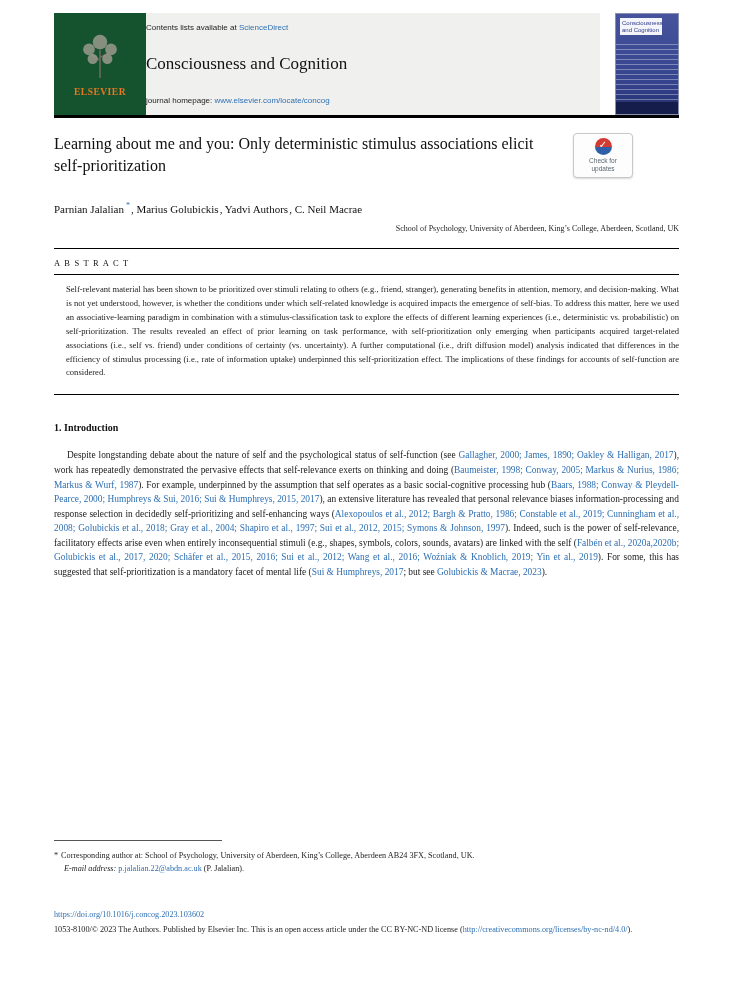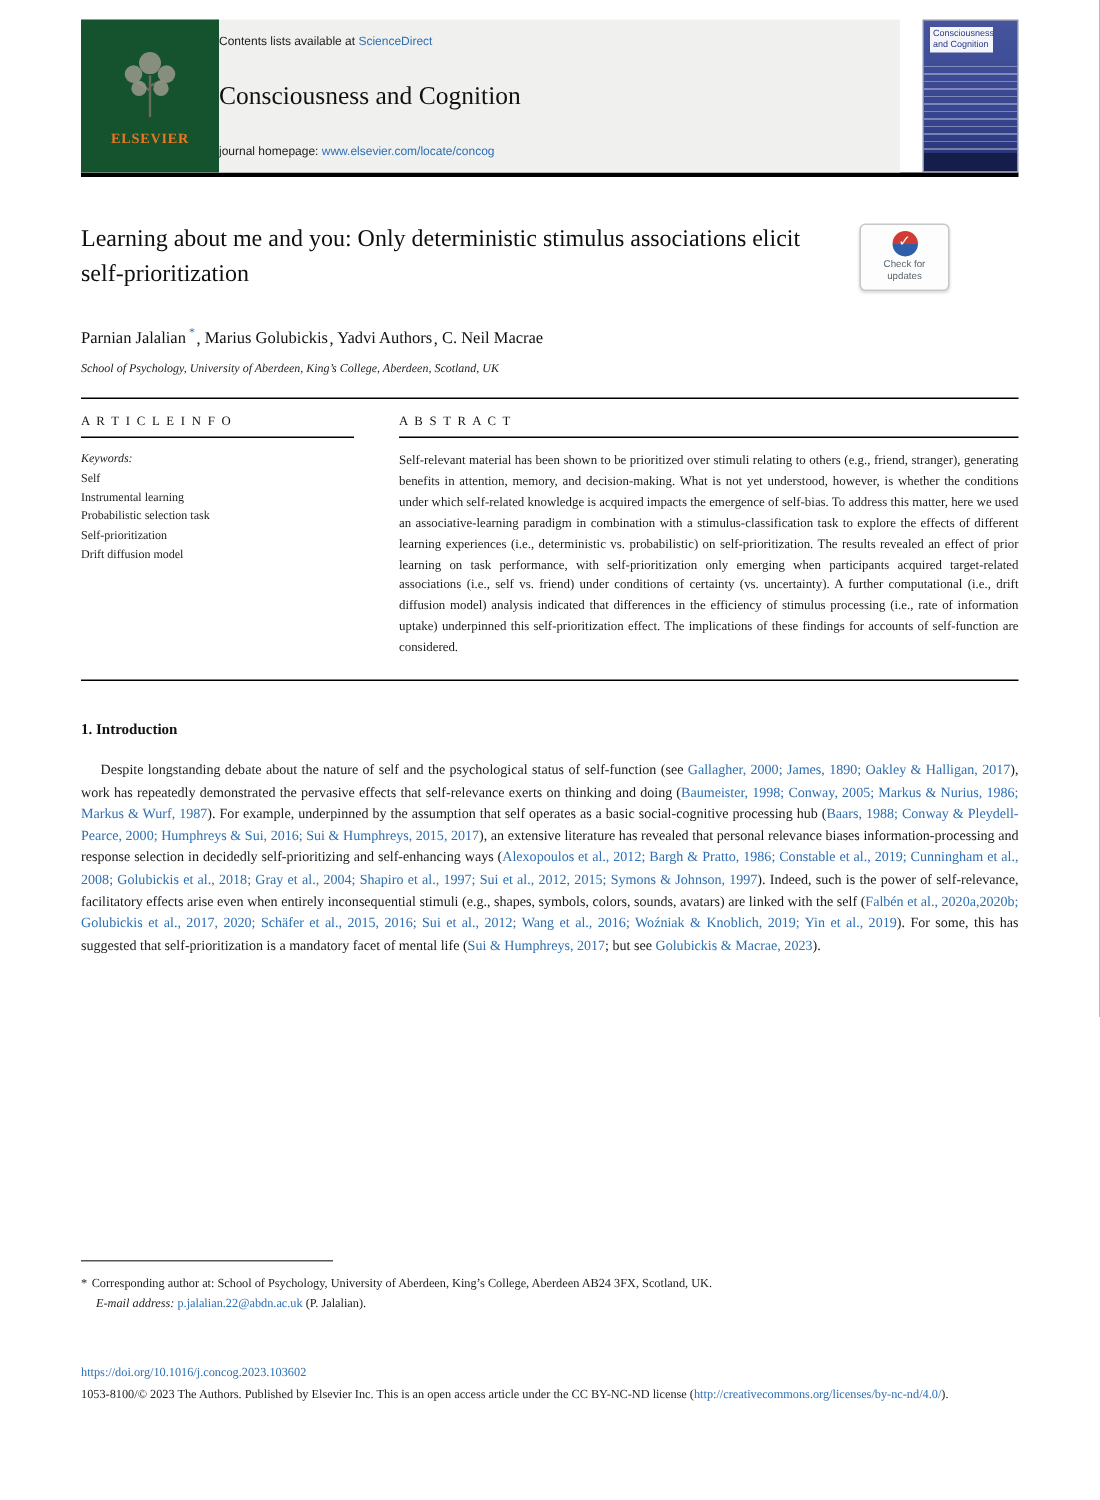--- a/index.html
+++ b/index.html
@@ -29,44 +29,44 @@
   .journal-title { font-size:17px; color:#111; }
   .cover { width:64px; height:102px; border:1px solid #8a8fae; position:relative; background:linear-gradient(180deg,#46549e 0%, #35428c 70%, #232e6b 100%); overflow:hidden; }
   .cover-stripes { position:absolute; left:0; right:0; top:30px; bottom:14px;
      background:repeating-linear-gradient(180deg, rgba(255,255,255,.35) 0 1px, transparent 1px 5px); }
   .cover-label { position:absolute; top:4px; left:4px; width:42px; background:#f4f5fa; color:#2c3a86;
      font-family:"Liberation Sans", sans-serif; font-size:6px; line-height:1.1; padding:2px; }
   .cover-footer { position:absolute; bottom:0; left:0; right:0; height:12px; background:#151d4a; }
   .thick-rule { height:3px; background:#000; margin-top:0; }
 
   
-  .title-row { display:flex; margin-top:31px; align-items:center; }
+  .title-row { display:flex; margin-top:15px; align-items:flex-start; }
   .article-title { font-size:16px; font-weight:normal; line-height:1.4; max-width:505px; flex:1; color:#101010; }
   .check-badge { width:60px; border:1px solid #c8c8c8; border-radius:4px; background:#fdfdfd;
      box-shadow:0 1px 2px rgba(0,0,0,.15); padding:4px 3px; display:flex; flex-direction:column; align-items:center; gap:2px; margin-left:14px; }
   .badge-logo { width:17px; height:17px; border-radius:50%; background:linear-gradient(180deg,#d23b33 50%, #2f5fa8 50%); position:relative; }
   .badge-logo::after { content:"✓"; position:absolute; left:0; right:0; top:1px; text-align:center; color:#fff; font-size:10px; font-family:"Liberation Sans", sans-serif; }
   .badge-text { font-family:"Liberation Sans", sans-serif; font-size:6.5px; color:#5b6770; text-align:center; line-height:1.25; }
   .badge-text span { display:block; }
 
   
   .authors { margin-top:23px; font-size:11px; color:#111; }
   .authors .marker { color:#2e6fb2; font-size:8px; margin-left:2px; }
   .authors .sep { margin-left:1px; }
-  .affiliation { margin-top:9px; font-style:italic; font-size:8px; color:#222; }
+  .affiliation { margin-top:9px; font-size:8px; color:#222;text-align:right; }
 
   
   .section-top-rule { height:1px; background:#000; margin-top:15px; }
   .info-abstract { display:flex; gap:30px; padding:9px 0 14px; }
   .col-left { width:182px; flex:none; }
   .col-right { flex:1; }
   .col-heading { font-size:8.5px; letter-spacing:1.2px; color:#111; border-bottom:1px solid #000; padding-bottom:6px; margin-bottom:8px; }
   .kw-label { font-style:italic; }
   .keywords { font-size:8px; line-height:1.6; color:#222; }
-  .abstract-text { font-size:8.6px; line-height:1.62; text-align:justify; color:#1c1c1c; }
+  .abstract-text { font-size:8.6px; line-height:1.62; text-align:justify; color:#1c1c1c;margin-left:12px; }
   .section-bottom-rule { height:1px; background:#000; }
 
   
   .section-heading { margin-top:27px; font-size:10px; font-weight:bold; color:#111; }
   .body-para { margin-top:15px; font-size:9.4px; line-height:1.55; text-align:justify; text-indent:13px; color:#1a1a1a; }
 
   
   .footnote-block { position:absolute; left:54px; right:58px; bottom:125px; }
   .footnote-rule { width:168px; height:1px; background:#555; margin-bottom:8px; }
   .footnote-line { font-size:8.2px; line-height:1.6; color:#1c1c1c; padding-left:10px; }
@@ -139,31 +139,20 @@
       </div>
     </div>
 
     <div class="authors">
       <span>Parnian Jalalian</span><sup class="marker">*</sup><span class="sep">, </span><span>Marius Golubickis</span><span class="sep">, </span><span>Yadvi Authors</span><span class="sep">, </span><span>C. Neil Macrae</span>
     </div>
     <div class="affiliation">School of Psychology, University of Aberdeen, King’s College, Aberdeen, Scotland, UK</div>
 
     <div class="section-top-rule"></div>
     <div class="info-abstract">
-      <div class="col-left">
-        <div class="col-heading">A R T I C L E  I N F O</div>
-        <div class="keywords">
-          <div class="kw-label">Keywords:</div>
-          <div>Self</div>
-          <div>Instrumental learning</div>
-          <div>Probabilistic selection task</div>
-          <div>Self-prioritization</div>
-          <div>Drift diffusion model</div>
-        </div>
-      </div>
       <div class="col-right">
         <div class="col-heading">A B S T R A C T</div>
         <div class="abstract-text">Self-relevant material has been shown to be prioritized over stimuli relating to others (e.g., friend, stranger), generating benefits in attention, memory, and decision-making. What is not yet understood, however, is whether the conditions under which self-related knowledge is acquired impacts the emergence of self-bias. To address this matter, here we used an associative-learning paradigm in combination with a stimulus-classification task to explore the effects of different learning experiences (i.e., deterministic vs. probabilistic) on self-prioritization. The results revealed an effect of prior learning on task performance, with self-prioritization only emerging when participants acquired target-related associations (i.e., self vs. friend) under conditions of certainty (vs. uncertainty). A further computational (i.e., drift diffusion model) analysis indicated that differences in the efficiency of stimulus processing (i.e., rate of information uptake) underpinned this self-prioritization effect. The implications of these findings for accounts of self-function are considered.</div>
       </div>
     </div>
     <div class="section-bottom-rule"></div>
 
     <h2 class="section-heading">1. Introduction</h2>
     <p class="body-para"><span>Despite longstanding debate about the nature of self and the psychological status of self-function (see </span><span class="cite-link">Gallagher, 2000; James, 1890; Oakley &amp; Halligan, 2017</span><span>), work has repeatedly demonstrated the pervasive effects that self-relevance exerts on thinking and doing (</span><span class="cite-link">Baumeister, 1998; Conway, 2005; Markus &amp; Nurius, 1986; Markus &amp; Wurf, 1987</span><span>). For example, underpinned by the assumption that self operates as a basic social-cognitive processing hub (</span><span class="cite-link">Baars, 1988; Conway &amp; Pleydell-Pearce, 2000; Humphreys &amp; Sui, 2016; Sui &amp; Humphreys, 2015, 2017</span><span>), an extensive literature has revealed that personal relevance biases information-processing and response selection in decidedly self-prioritizing and self-enhancing ways (</span><span class="cite-link">Alexopoulos et al., 2012; Bargh &amp; Pratto, 1986; Constable et al., 2019; Cunningham et al., 2008; Golubickis et al., 2018; Gray et al., 2004; Shapiro et al., 1997; Sui et al., 2012, 2015; Symons &amp; Johnson, 1997</span><span>). Indeed, such is the power of self-relevance, facilitatory effects arise even when entirely inconsequential stimuli (e.g., shapes, symbols, colors, sounds, avatars) are linked with the self (</span><span class="cite-link">Falbén et al., 2020a,2020b; Golubickis et al., 2017, 2020; Schäfer et al., 2015, 2016; Sui et al., 2012; Wang et al., 2016; Woźniak &amp; Knoblich, 2019; Yin et al., 2019</span><span>). For some, this has suggested that self-prioritization is a mandatory facet of mental life (</span><span class="cite-link">Sui &amp; Humphreys, 2017</span><span>; but see </span><span class="cite-link">Golubickis &amp; Macrae, 2023</span><span>).</span></p>
 

